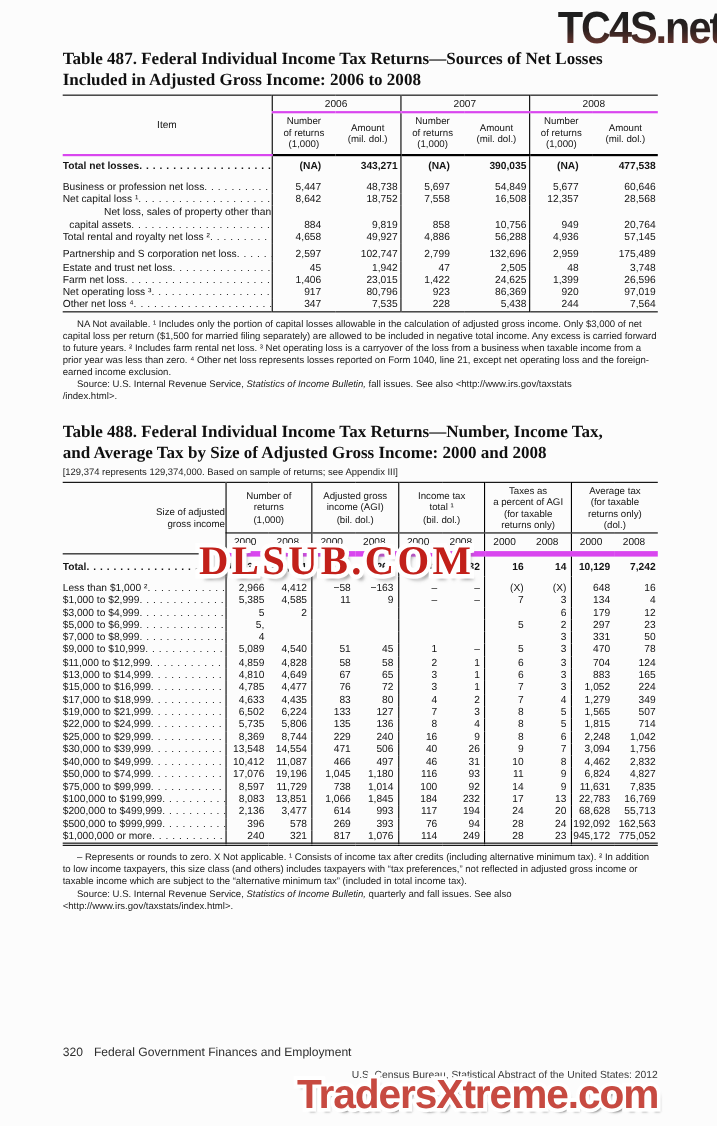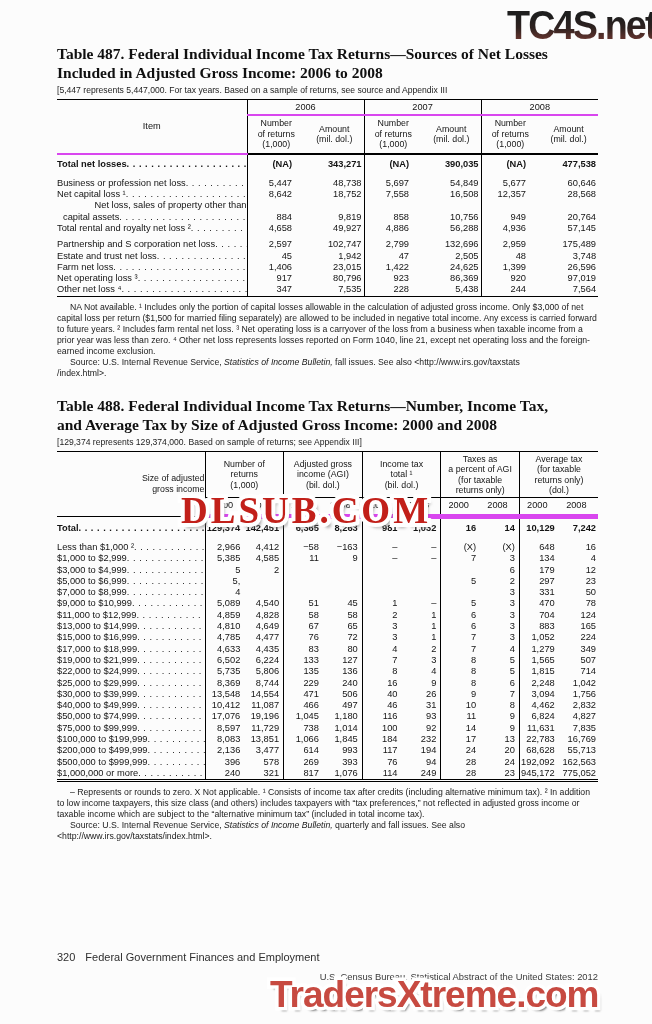--- a/index.html
+++ b/index.html
@@ -89,21 +89,20 @@
 </style>
 </head>
 <body>
 
 <div class="page">
 
   <div class="tbl-title">
     <div>Table 487. Federal Individual Income Tax Returns—Sources of Net Losses</div>
     <div>Included in Adjusted Gross Income: 2006 to 2008</div>
   </div>
-  <div class="bracket">[5,447  represents 5,447,000. For tax years. Based on a sample of returns, see source and Appendix III</div>
 
   <table class="t487">
     <colgroup>
       <col class="c-lbl">
         <col class="c-n">
         <col class="c-a">
         <col class="c-n">
         <col class="c-a">
         <col class="c-n">
         <col class="c-a">

